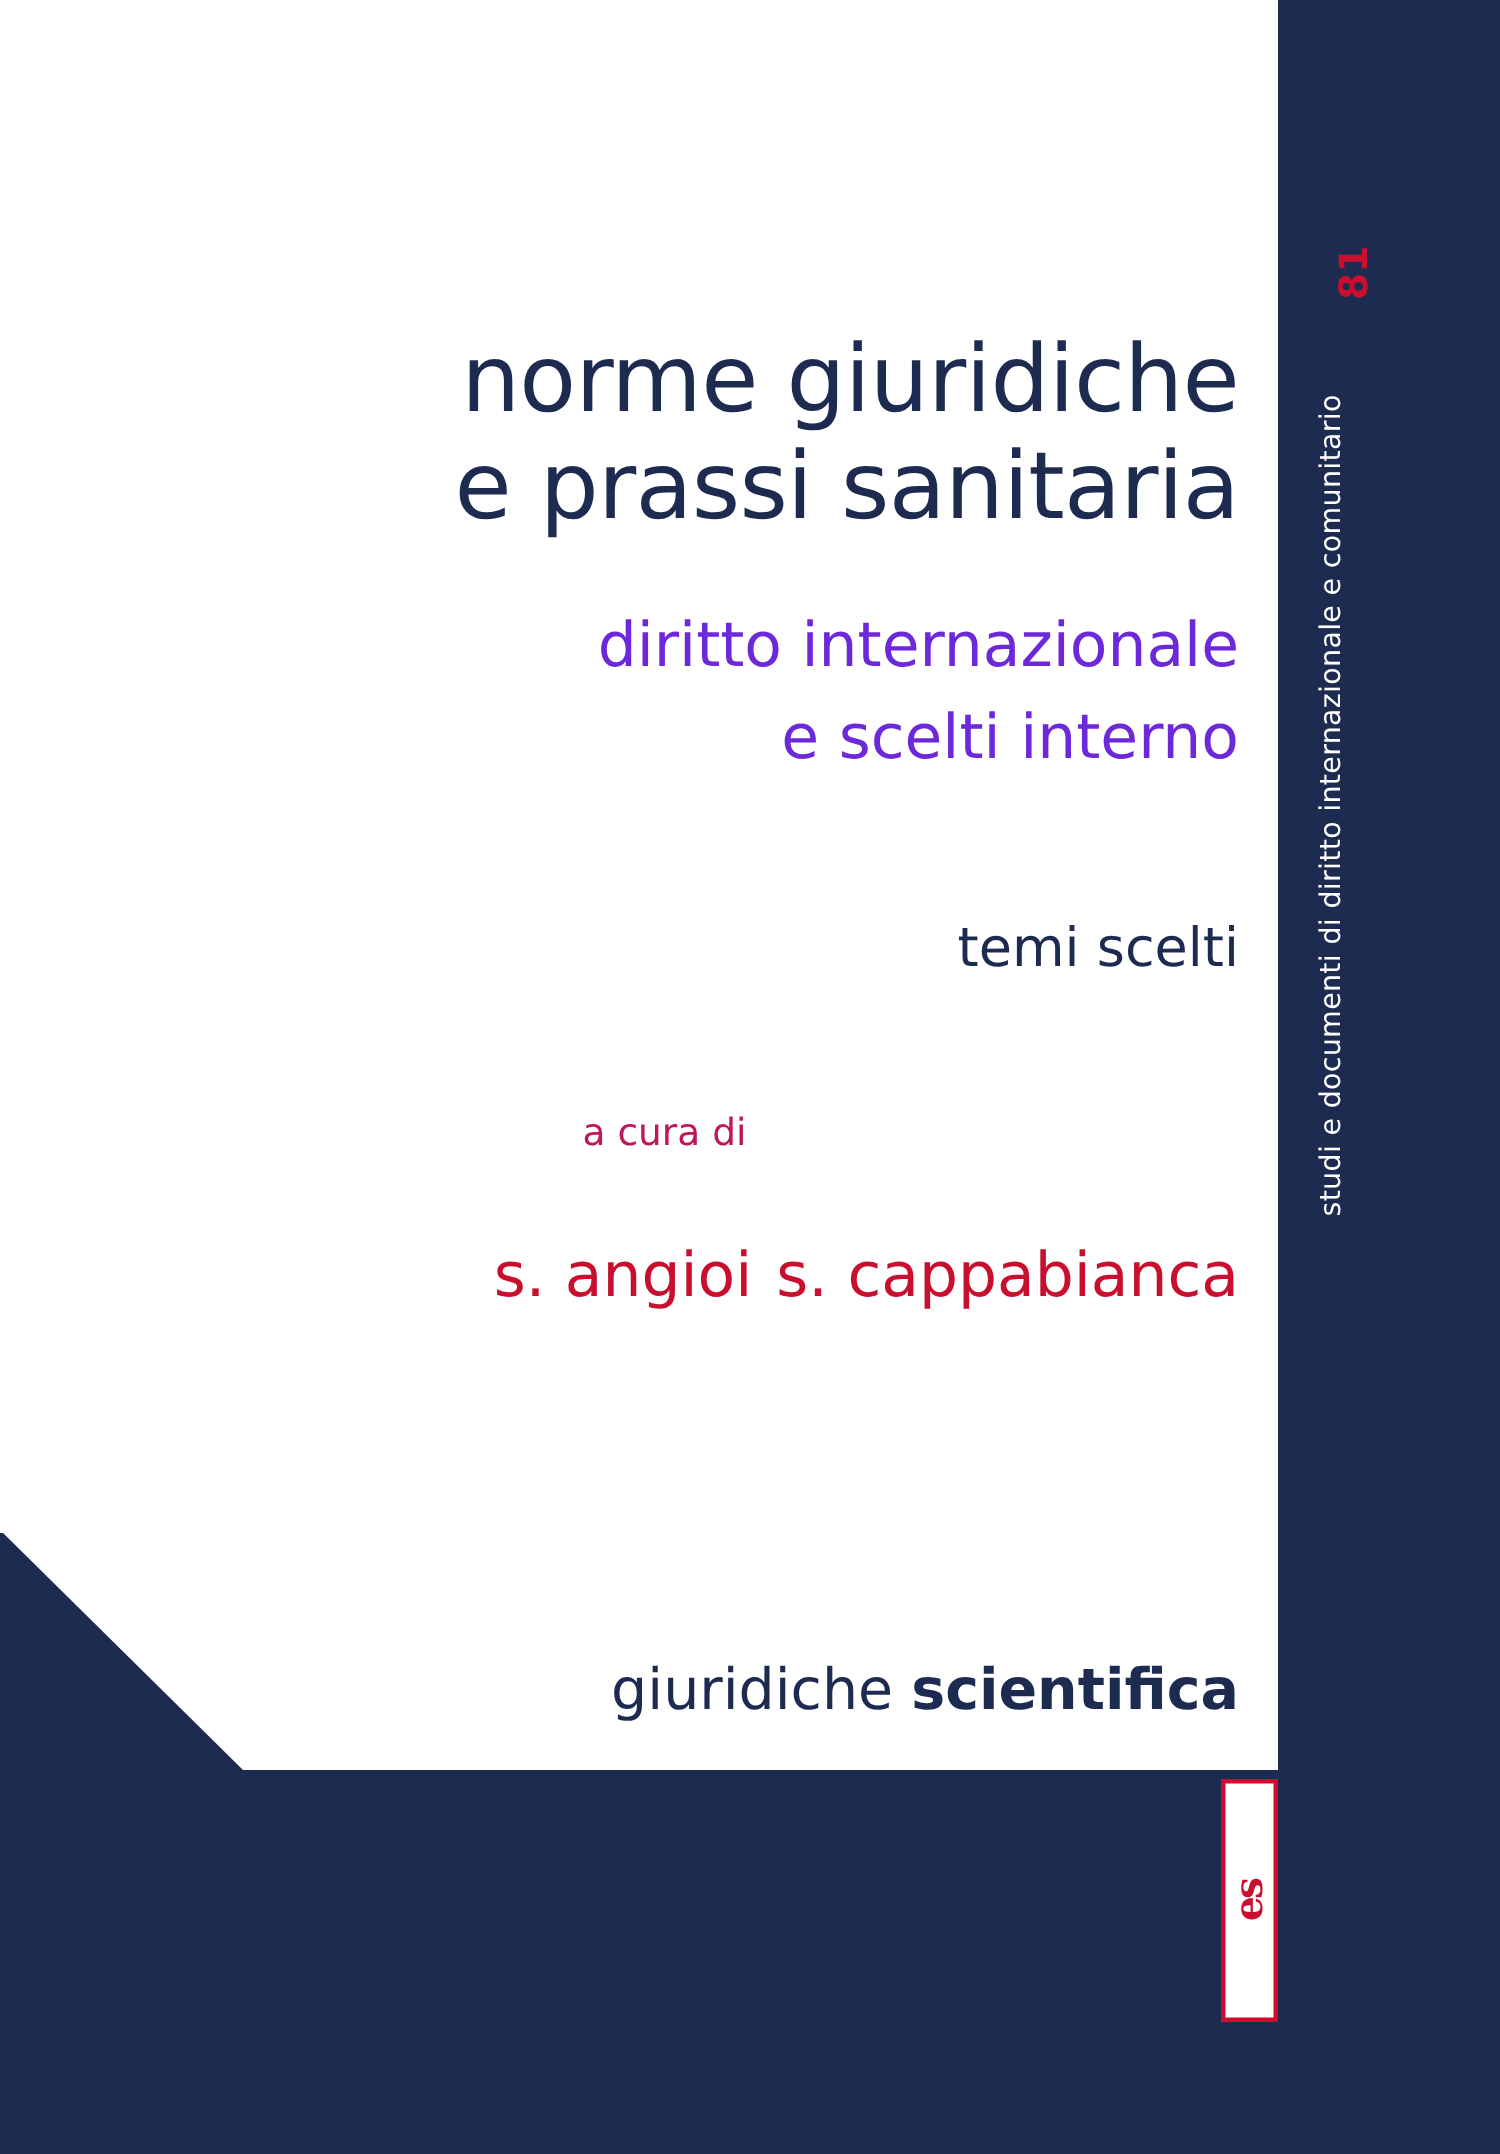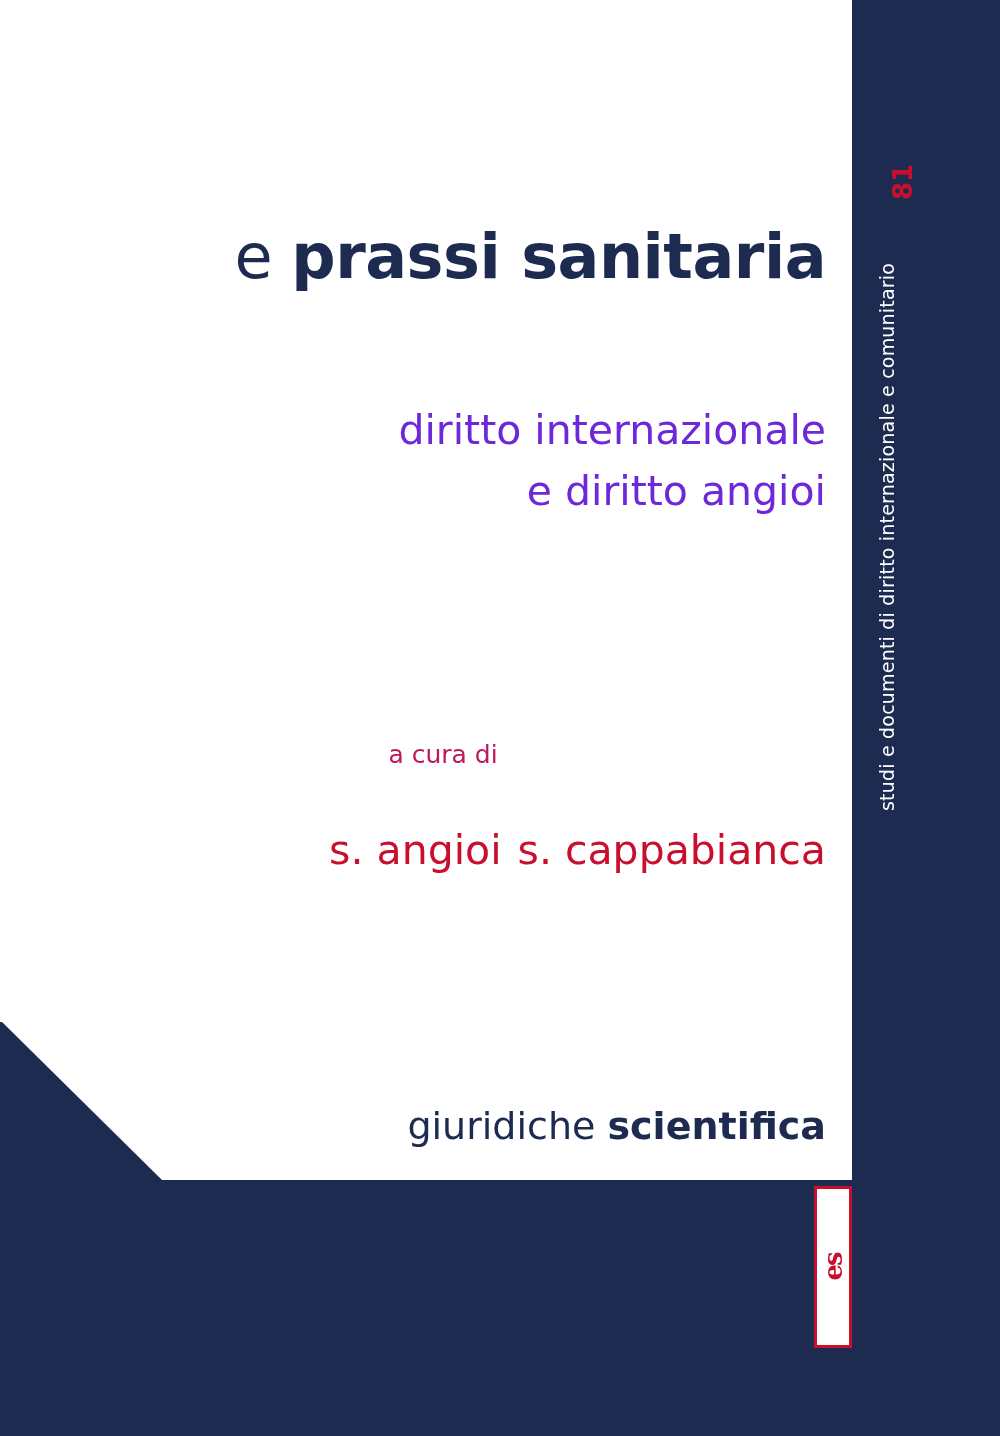--- a/index.html
+++ b/index.html
@@ -118,21 +118,21 @@
     line-height: 1.08;
     font-weight: 400;
     letter-spacing: -0.5px;
   }
   .title-line-2 {
     font-size: 62px;
     line-height: 1.2;
     letter-spacing: -0.5px;
   }
   .title-line-2 .light { font-weight: 400; }
-  .title-line-2 .bold { font-weight: 700; }
+  .title-line-2 .bold { font-weight: 400; }
 
   .subtitle {
     position: absolute;
     left: 60px;
     top: 400px;
     width: 766px;
     text-align: right;
     color: #6d28d9;
     font-size: 41px;
     line-height: 1.48;
@@ -190,30 +190,32 @@
   <div class="navy-shape"></div>
   <div class="white-field"></div>
   <div class="white-left-fill"></div>
 
   <div class="series-vertical">
     <span class="vtext">studi e documenti di diritto internazionale e comunitario</span>
   </div>
   <div class="series-number">81</div>
 
   <div class="title-block">
+    <div class="title-line-1">norme giuridiche</div>
     <div class="title-line-2">
       <span class="light">e </span><span class="bold">prassi sanitaria</span>
     </div>
   </div>
 
   <div class="subtitle">
     <div>diritto internazionale</div>
-    <div>e diritto angioi</div>
-  </div>
-
+    <div>e scelti interno</div>
+  </div>
+
+  <div class="kicker">temi scelti</div>
 
   <div class="editors-label">a cura di</div>
   <div class="editors-names">
     <span>s. angioi</span><span class="sep"></span><span>s. cappabianca</span>
   </div>
 
   <div class="publisher">
     <span>giuridiche </span><span class="pub-bold">scientifica</span>
   </div>
 

